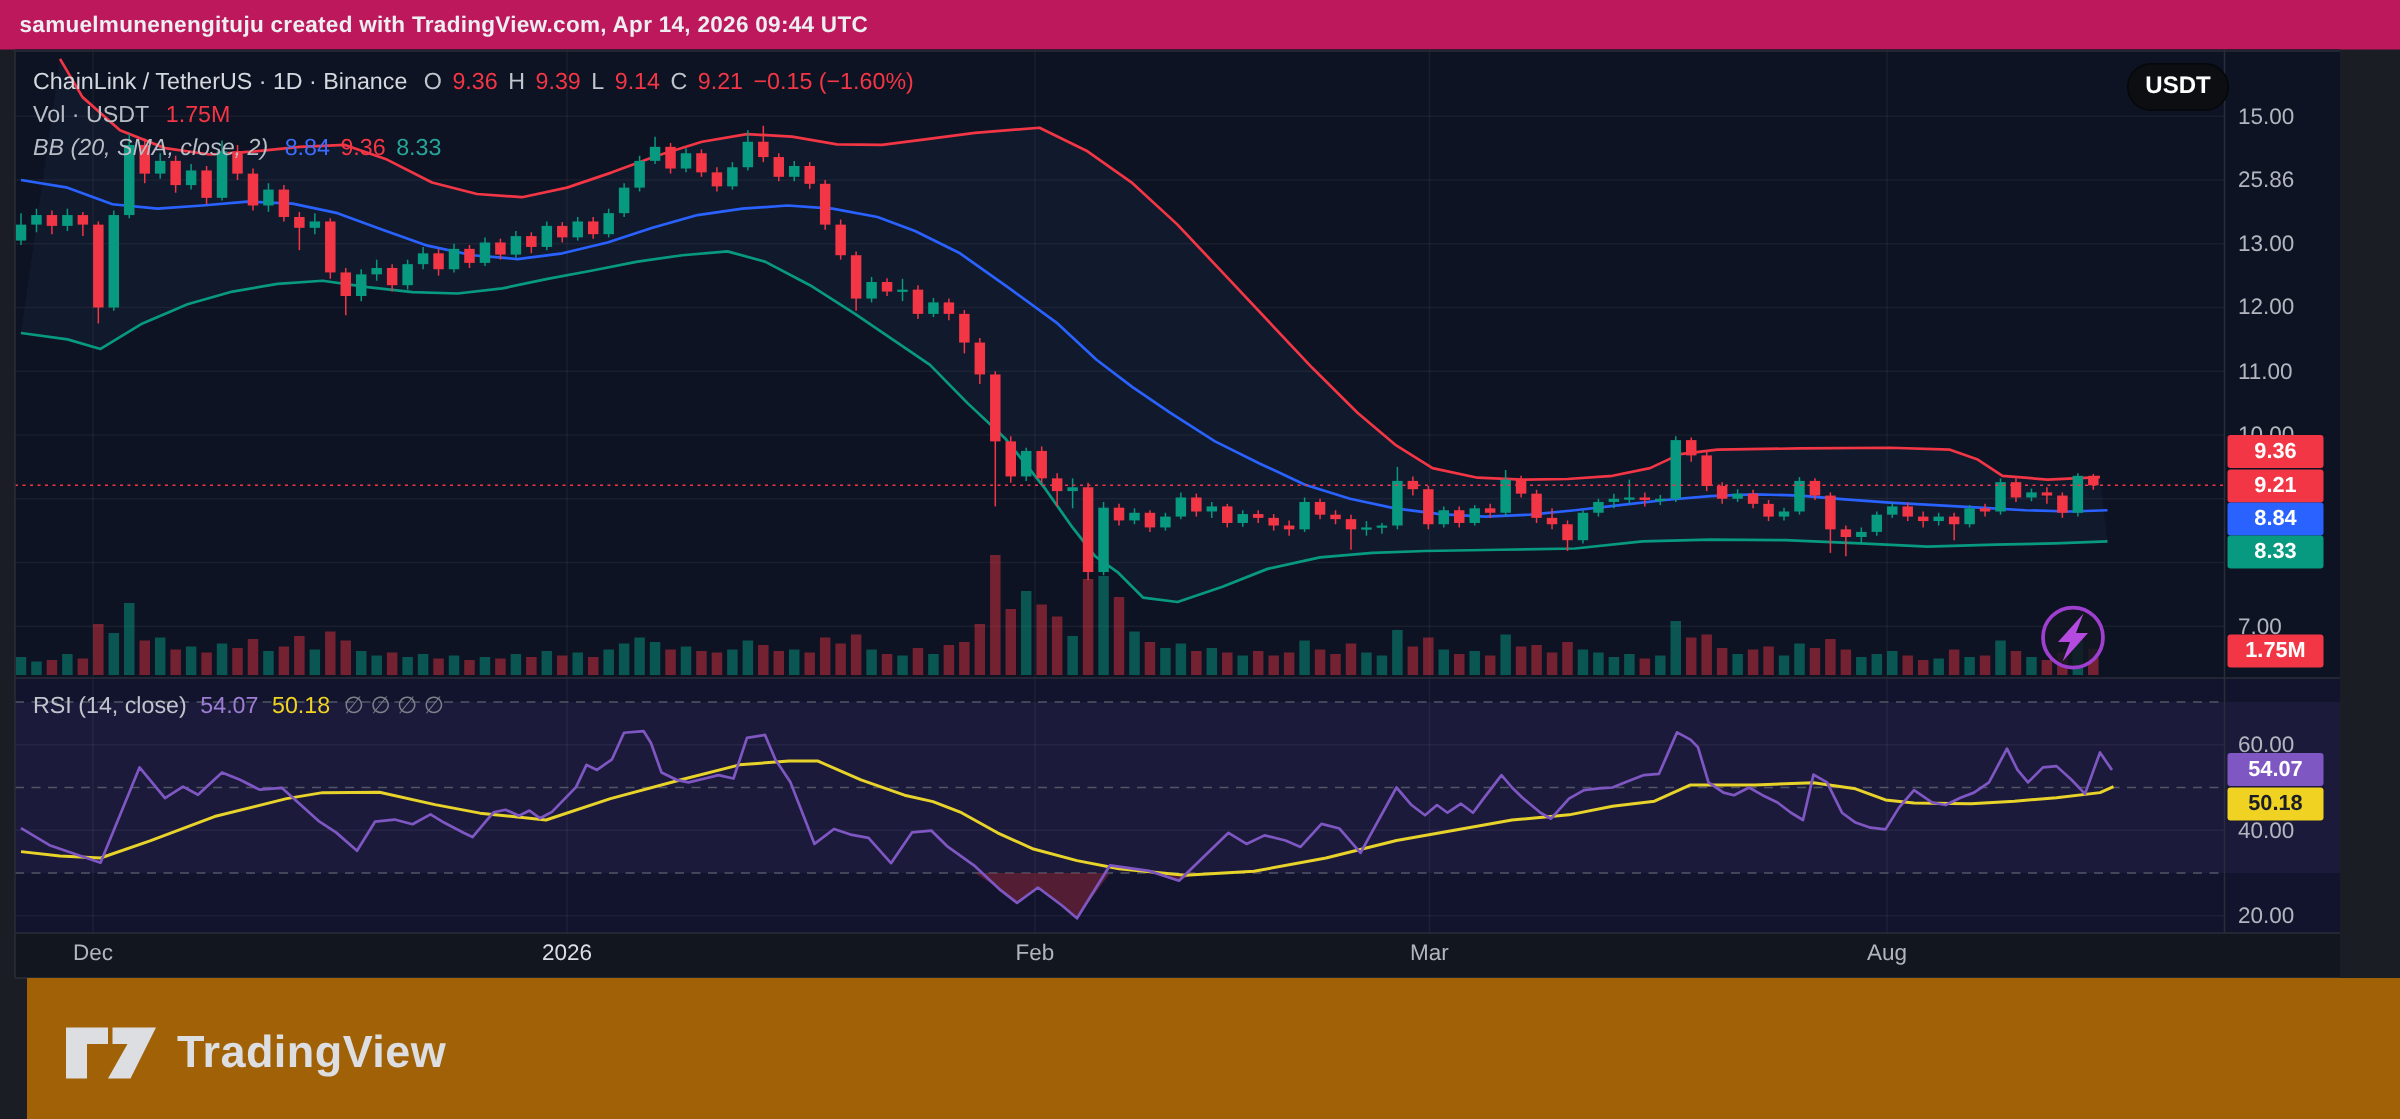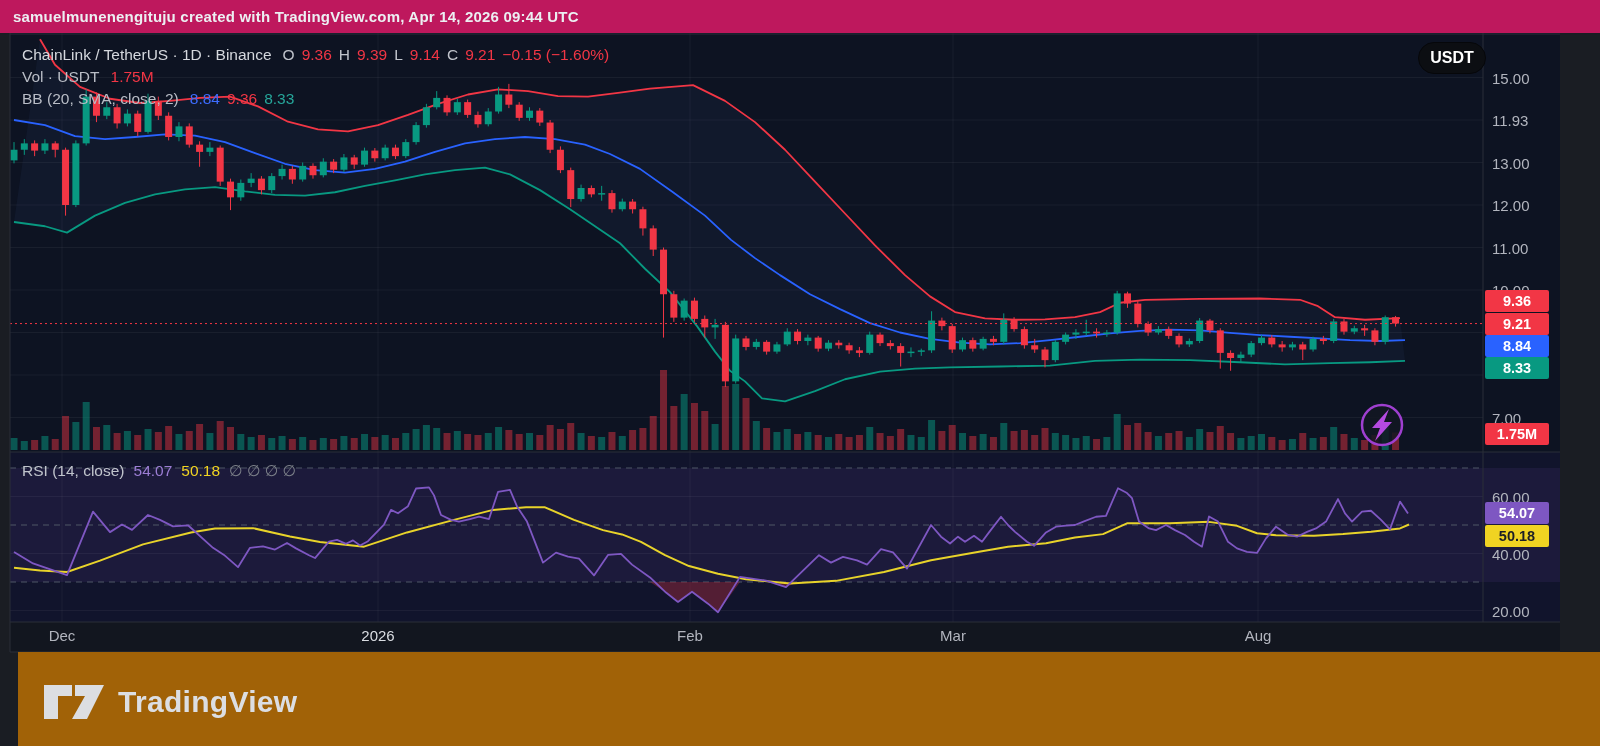--- a/index.html
+++ b/index.html
@@ -483,29 +483,29 @@
       <line x1="1483" y1="33" x2="1483" y2="622" stroke="#2a2e39" stroke-width="1"></line>
       <g>
         <circle cx="1382" cy="425" r="20" fill="rgba(19,23,34,0.85)" stroke="#9f3fd0" stroke-width="2.5"></circle>
         <path d="M1389 409 L1372 428 L1380 428 L1375 441 L1392 422 L1384 422 Z" fill="#b44ae0"></path>
       </g>
     </svg>
 
   <div class="legend">
     <div class="legend-row"><span style="color: rgb(213, 216, 222);">ChainLink / TetherUS · 1D · Binance</span><span style="color: rgb(192, 196, 204);">O</span><span style="color: rgb(242, 54, 69);">9.36</span><span style="color: rgb(192, 196, 204);">H</span><span style="color: rgb(242, 54, 69);">9.39</span><span style="color: rgb(192, 196, 204);">L</span><span style="color: rgb(242, 54, 69);">9.14</span><span style="color: rgb(192, 196, 204);">C</span><span style="color: rgb(242, 54, 69);">9.21</span><span style="color: rgb(242, 54, 69);">−0.15 (−1.60%)</span></div>
     <div class="legend-row"><span style="color: rgb(185, 189, 198);">Vol · USDT</span><span style="color: rgb(242, 54, 69);">1.75M</span></div>
-    <div class="legend-row"><span style="color: rgb(185, 189, 198);">BB (20, SMA, close, 2)</span><span style="color: rgb(61, 109, 255);">8.84</span><span style="color: rgb(242, 54, 69);">9.36</span><span style="color: rgb(38, 166, 154);">8.33</span></div>
+    <div class="legend-row"><span style="color: rgb(185, 189, 198); font-style: italic;">BB (20, SMA, close, 2)</span><span style="color: rgb(61, 109, 255);">8.84</span><span style="color: rgb(242, 54, 69);">9.36</span><span style="color: rgb(38, 166, 154);">8.33</span></div>
   </div>
   <div id="rsi-legend"><span style="color: rgb(192, 196, 204);">RSI (14, close)</span><span style="color: rgb(155, 125, 212);">54.07</span><span style="color: rgb(240, 211, 34);">50.18</span><span style="color: rgb(124, 128, 137);">∅  ∅  ∅  ∅</span></div>
 
   <div id="currency-btn">USDT</div>
 
   <div id="price-ticks">
       <div class="tick" style="top: 77.5px;">15.00</div>
-      <div class="tick" style="top: 120px;">11.93</div>
+      <div class="tick" style="top: 120px;">25.86</div>
       <div class="tick" style="top: 162.5px;">13.00</div>
       <div class="tick" style="top: 205px;">12.00</div>
       <div class="tick" style="top: 247.5px;">11.00</div>
       <div class="tick" style="top: 290px;">10.00</div>
       <div class="tick" style="top: 417.5px;">7.00</div>
     </div>
   <div id="rsi-ticks">
       <div class="tick" style="top: 496.5px;">60.00</div>
       <div class="tick" style="top: 553.5px;">40.00</div>
       <div class="tick" style="top: 610.5px;">20.00</div>

